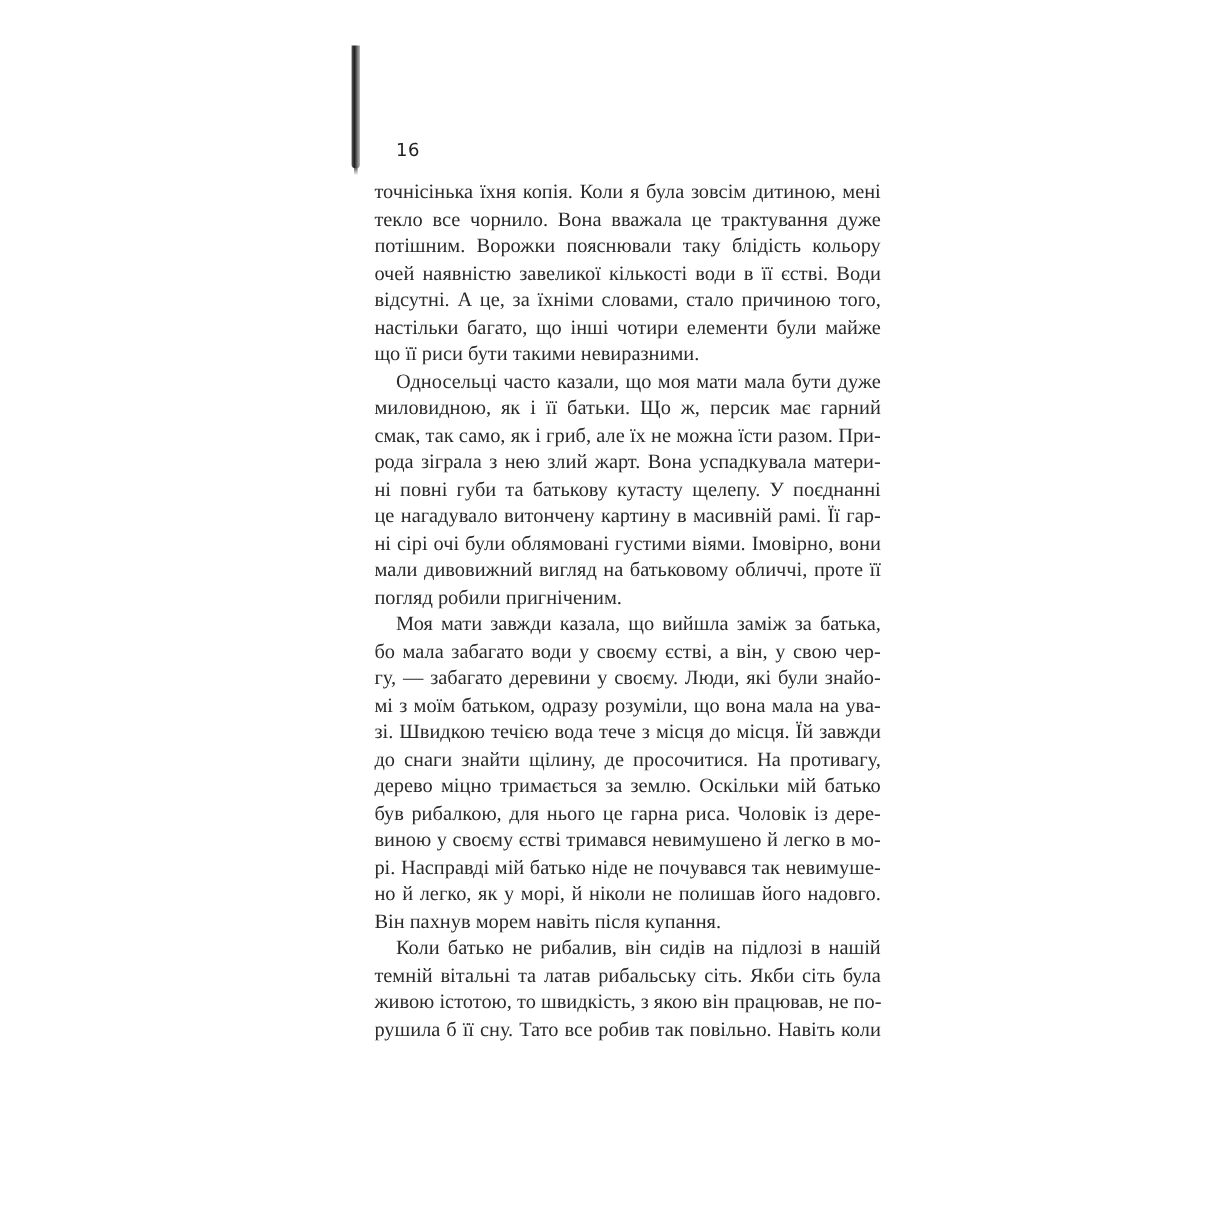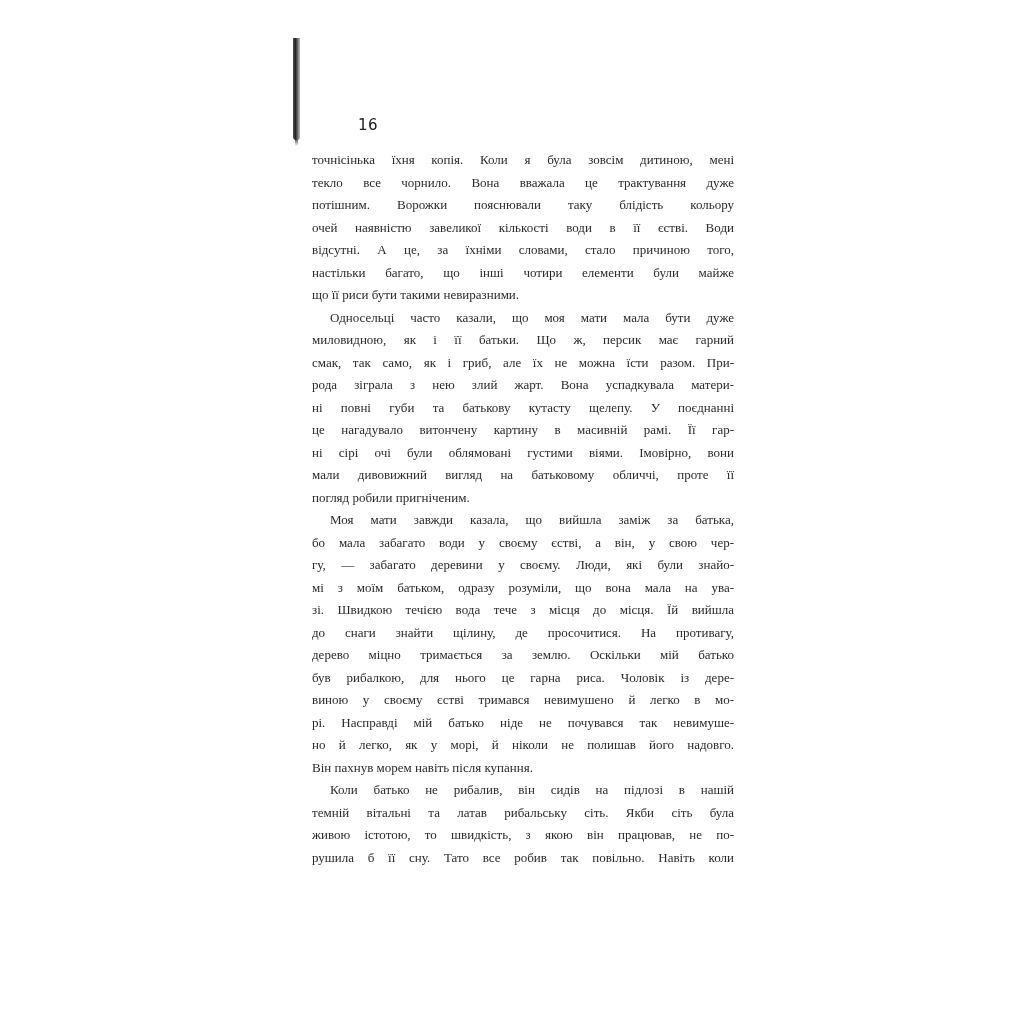--- a/index.html
+++ b/index.html
@@ -11,25 +11,24 @@
     border-radius: 0 0 3px 3px;
   }
   .edge-bar::after {
     content: ""; position: absolute; left: 2px; bottom: -6px; width: 3px; height: 6px;
     background: linear-gradient(to bottom, #666, #fff);
   }
   .page-number {
     position: absolute; left: 330px; top: 116px;
     font-family: "DejaVu Sans", sans-serif; font-size: 15px; color: #222;
     letter-spacing: 0.5px;
-    margin-left: 28px;
   }
   .text-block {
     position: absolute; left: 312px; top: 149px; width: 422px;
-    font-family: "Liberation Serif", serif; font-size: 13px; line-height: 22.5px;
+    font-family: "Liberation Serif", serif; font-size: 17px; line-height: 22.5px;
     color: #2a2a2a;
   }
   .line {
     display: block; white-space: nowrap; text-align: justify; text-align-last: justify;
     height: 22.5px;
   }
   .line.last { text-align-last: left; }
   .line.indent { padding-left: 18px; }
 </style>
 </head>
@@ -61,21 +60,21 @@
       <span class="line">ні сірі очі були облямовані густими віями. Імовірно, вони</span>
       <span class="line">мали дивовижний вигляд на батьковому обличчі, проте її</span>
       <span class="line last">погляд робили пригніченим.</span>
     </div>
 
     <div>
       <span class="line indent">Моя мати завжди казала, що вийшла заміж за батька,</span>
       <span class="line">бо мала забагато води у своєму єстві, а він, у свою чер-</span>
       <span class="line">гу, — забагато деревини у своєму. Люди, які були знайо-</span>
       <span class="line">мі з моїм батьком, одразу розуміли, що вона мала на ува-</span>
-      <span class="line">зі. Швидкою течією вода тече з місця до місця. Їй вийшла</span>
+      <span class="line">зі. Швидкою течією вода тече з місця до місця. Їй завжди</span>
       <span class="line">до снаги знайти щілину, де просочитися. На противагу,</span>
       <span class="line">дерево міцно тримається за землю. Оскільки мій батько</span>
       <span class="line">був рибалкою, для нього це гарна риса. Чоловік із дере-</span>
       <span class="line">виною у своєму єстві тримався невимушено й легко в мо-</span>
       <span class="line">рі. Насправді мій батько ніде не почувався так невимуше-</span>
       <span class="line">но й легко, як у морі, й ніколи не полишав його надовго.</span>
       <span class="line last">Він пахнув морем навіть після купання.</span>
     </div>
 
     <div>

